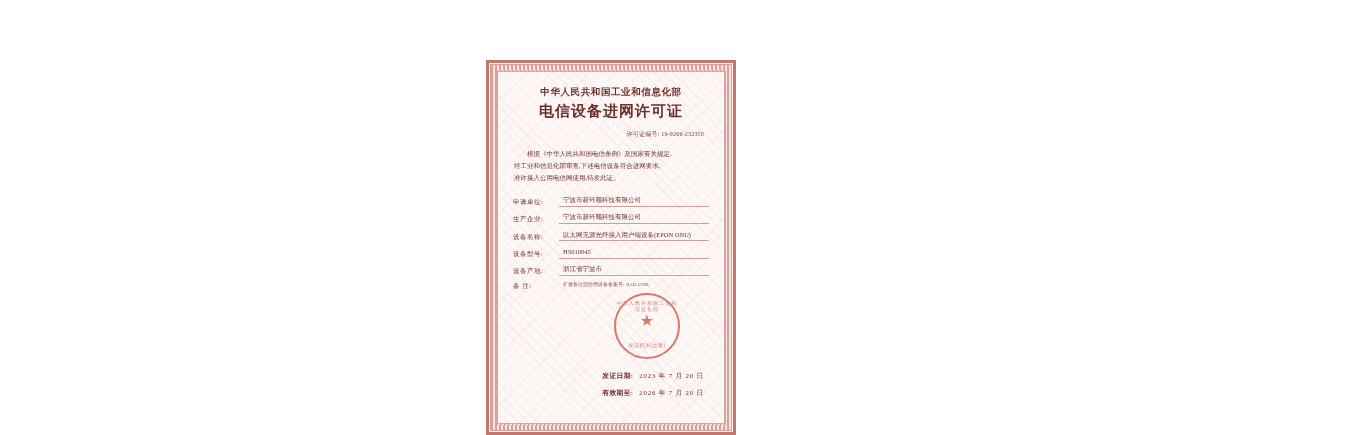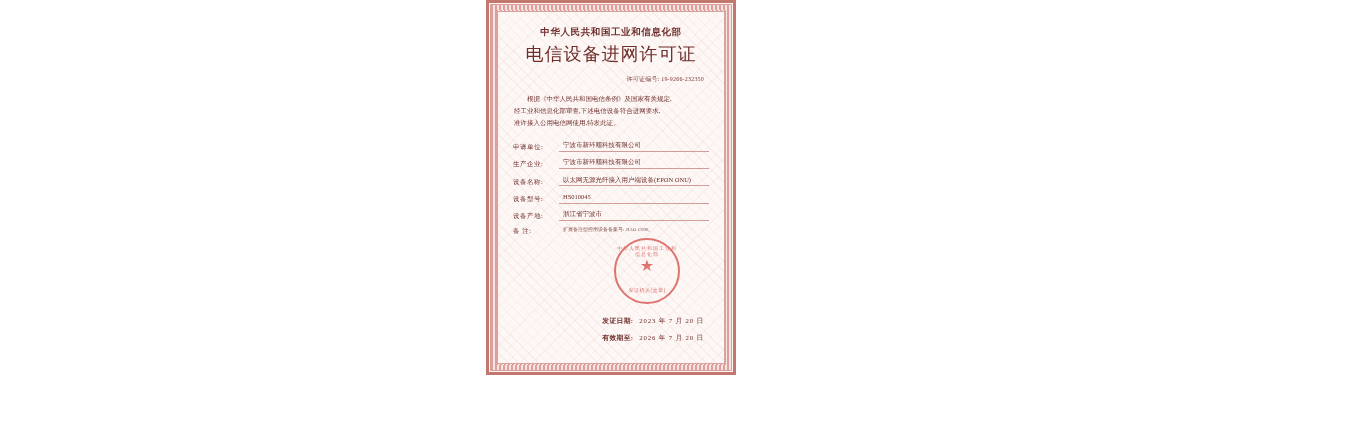--- a/index.html
+++ b/index.html
@@ -5,21 +5,21 @@
   html,body{margin:0;padding:0;}
   body{
     width:1370px;height:435px;
     background:#ffffff;
     font-family:"Liberation Serif", serif;
     overflow:hidden;
   }
   .page{
     position:relative;
     width:1222px;height:435px;
-    display:flex;align-items:flex-start;justify-content:center;
+    display:flex;align-items:flex-end;justify-content:center;
   }
   
   .cert{
     position:relative;
     width:250px;height:375px;
     background:#fdf6f4;
     box-sizing:border-box;
     padding:9px;
   }
   
@@ -70,22 +70,22 @@
   }
   .t-line1{
     text-align:center;
     font-size:9.5px;
     letter-spacing:.6px;
     color:#6e2f2c;
     font-weight:700;
   }
   .t-line2{
     text-align:center;
-    font-size:18px;
-    font-weight:400;
+    font-size:15px;
+    font-weight:700;
     letter-spacing:1px;
     margin-top:3px;
     color:#6e2f2c;
   }
   .permit-no{
     margin-top:9px;
     text-align:right;
     font-size:6px;
     color:#7d3c38;
     padding-right:6px;

